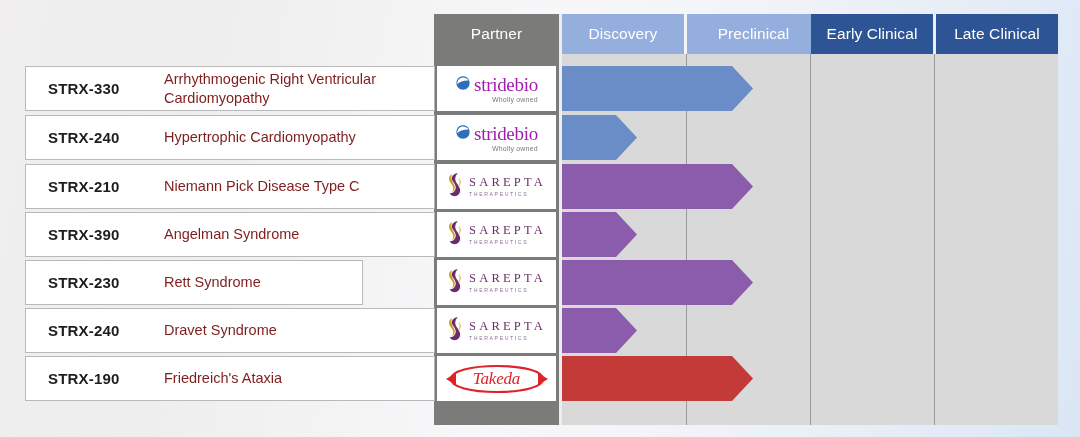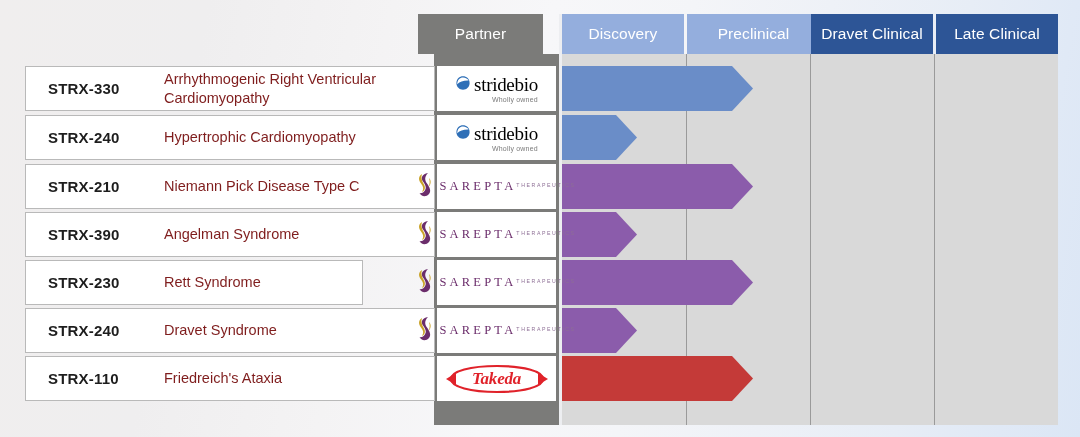--- a/index.html
+++ b/index.html
@@ -34,41 +34,41 @@
   .disease{position:absolute;left:138px;top:0;height:100%;width:250px;display:flex;align-items:center;
         font-size:14.5px;color:#7f1d1d;line-height:1.25;}
   
   .pcell{position:absolute;height:45px;background:#ffffff;display:flex;align-items:center;
          justify-content:center;box-sizing:border-box;}
   
   .arrow{position:absolute;height:45px;}
   
   .sb{display:flex;flex-direction:column;align-items:center;line-height:1;}
   .sb-row{display:flex;align-items:center;gap:3px;}
-  .sb-word{font-family:"Liberation Serif", serif;font-size:19px;color:#000000;letter-spacing:-.3px;text-align:center;}
+  .sb-word{font-family:"Liberation Serif", serif;font-size:19px;color:#a21caf;letter-spacing:-.3px;text-align:center;}
   .sb-sub{font-size:7px;color:#7a7a7a;margin-top:2px;letter-spacing:.2px;align-self:flex-end;}
   
   .sar{display:flex;align-items:center;gap:5px;}
-  .sar-txt{display:flex;flex-direction:row;line-height:1;}
+  .sar-txt{display:flex;flex-direction:column;line-height:1;}
   .sar-word{font-size:12.5px;color:#6b2d6b;letter-spacing:3.2px;font-family:"Liberation Serif", serif;}
   .sar-sub{font-size:5.2px;color:#8e6f96;letter-spacing:1.6px;margin-top:3px;}
   
   .tak{position:relative;width:104px;height:30px;display:flex;align-items:center;justify-content:center;}
   .tak-word{position:relative;z-index:2;font-family:"Liberation Serif", serif;font-style:italic;
-            font-weight:bold;font-size:17px;color:#e0222a;letter-spacing:-.2px;}
+            font-weight:normal;font-size:17px;color:#e0222a;letter-spacing:-.2px;}
 </style>
 </head>
 <body>
 
 <div id="stage">
 
-  <div class="hdr partner" style="left:418px;width:125px;">Partner</div>
+  <div class="hdr partner" style="left:434px;width:125px;">Partner</div>
   <div class="hdr light" style="left:562px;width:122px;">Discovery</div>
   <div class="hdr light" style="left:687px;width:133px;">Preclinical</div>
-  <div class="hdr dark" style="left:811px;width:122px;">Dravet Clinical</div>
+  <div class="hdr dark" style="left:811px;width:122px;">Early Clinical</div>
   <div class="hdr dark" style="left:936px;width:122px;">Late Clinical</div>
 
   <div class="colbody partnerbody" style="left:434px;width:125px;"></div>
   <div class="colbody" style="left:562px;width:496px;"></div>
   <div class="coldiv" style="left:686px;"></div>
   <div class="coldiv" style="left:810px;"></div>
   <div class="coldiv" style="left:934px;"></div>
   <div class="colgap" style="left:559px;"></div>
 
   <div class="arrow" style="left:562px;top:66px;width:191px;">
@@ -219,21 +219,21 @@
         </svg>
       </span>
       <span class="sar-txt">
         <span class="sar-word">SAREPTA</span>
         <span class="sar-sub">THERAPEUTICS</span>
       </span>
     </div>
   </div>
 
   <div class="row" style="top:356px;width:410px;">
-    <div class="code">STRX-110</div>
+    <div class="code">STRX-190</div>
     <div class="disease">Friedreich's Ataxia</div>
   </div>
   <div class="pcell" style="left:437px;top:356px;width:119px;">
     <div class="tak">
       <svg width="104" height="30" viewBox="0 0 104 30" style="position:absolute;left:0;top:0;">
         <path d="M6 15 C6 7 26 2 52 2 C78 2 98 7 98 15 C98 23 78 28 52 28 C26 28 6 23 6 15 Z" fill="none" stroke="#e0222a" stroke-width="2.2"></path>
         <path d="M11 9 L1 15 L11 21 Z" fill="#e0222a"></path>
         <path d="M93 9 L103 15 L93 21 Z" fill="#e0222a"></path>
       </svg>
       <span class="tak-word">Takeda</span>

